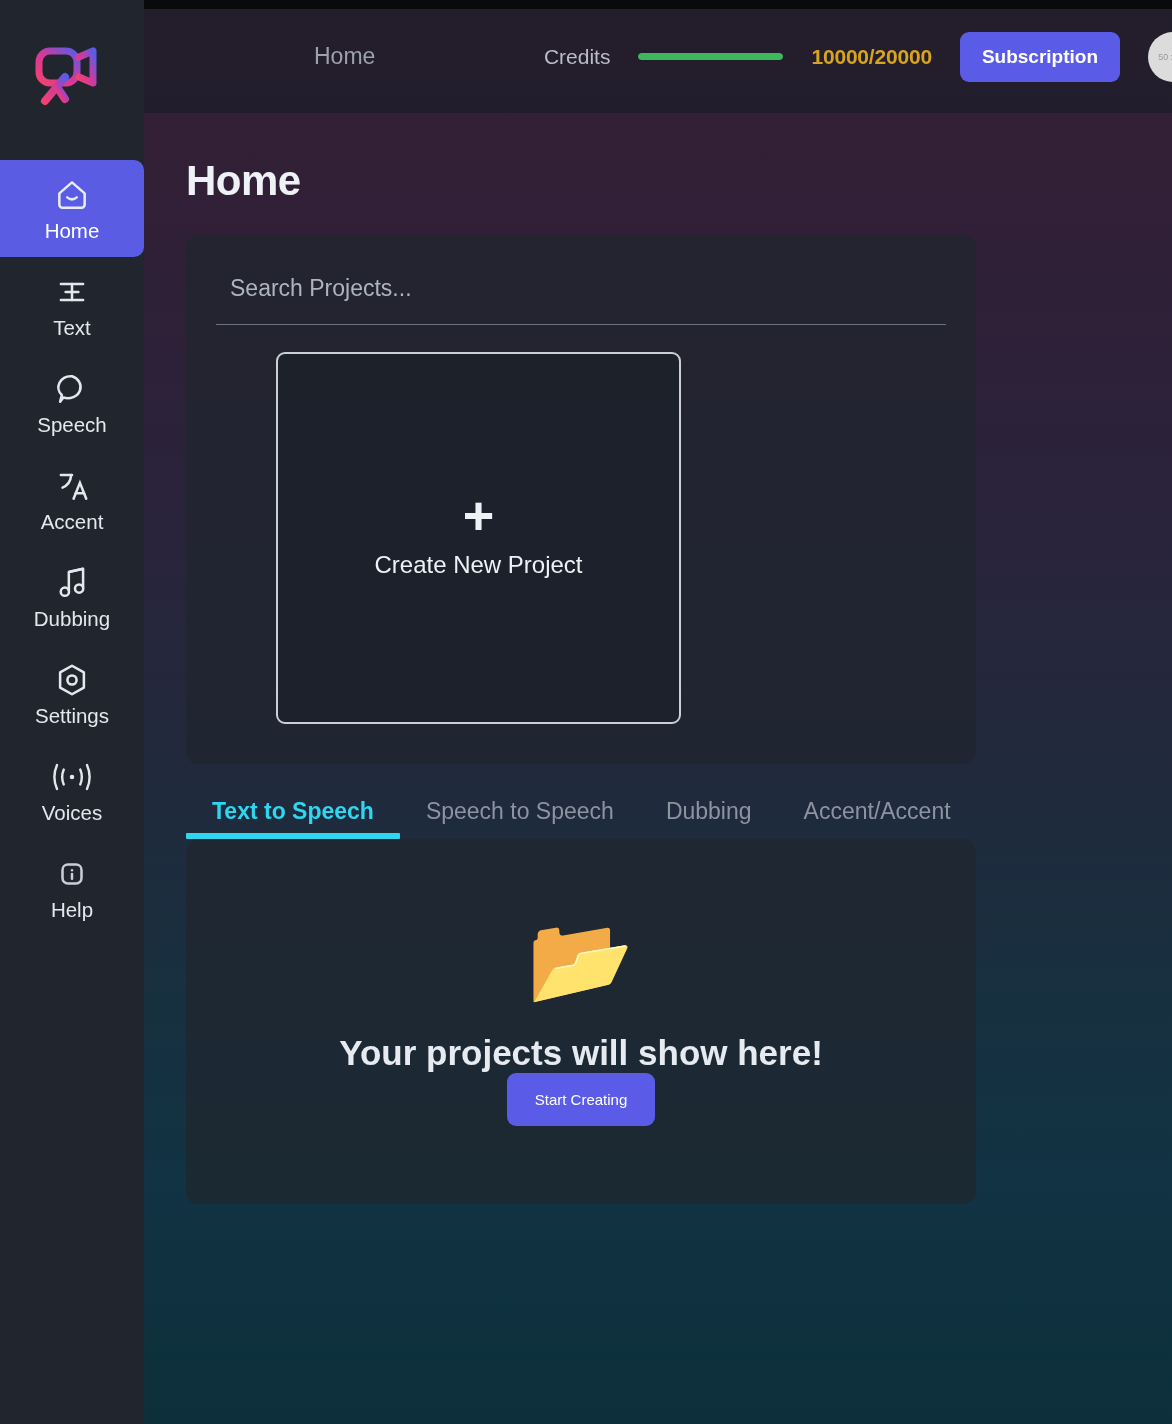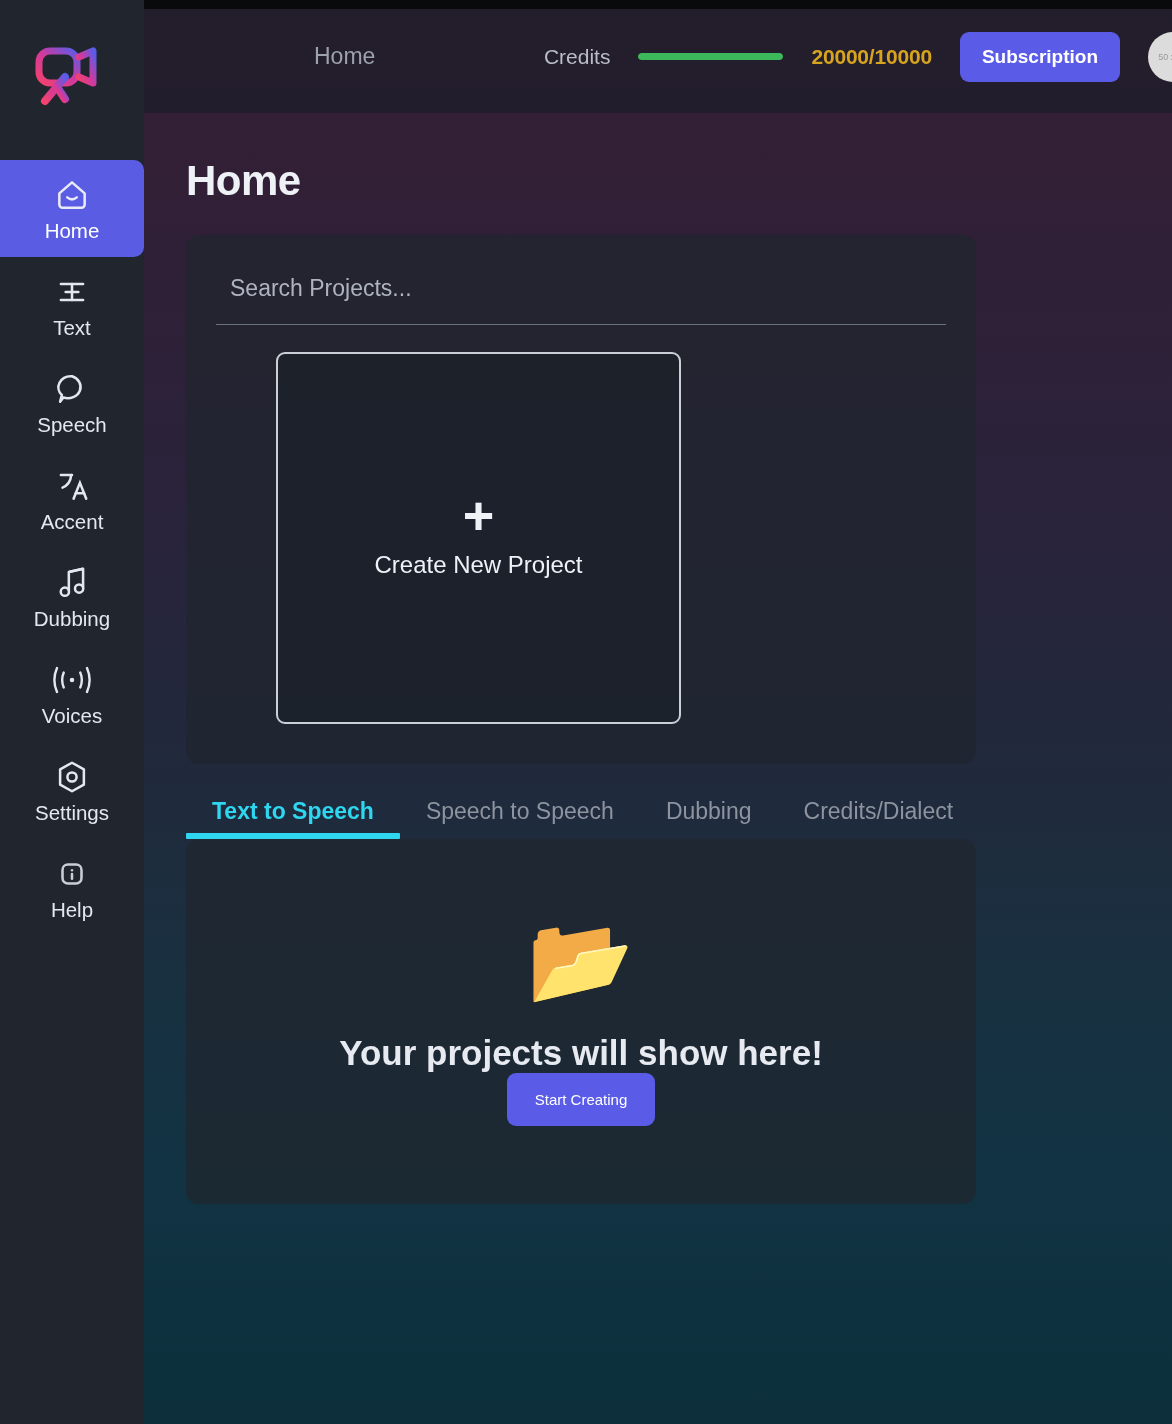--- a/index.html
+++ b/index.html
@@ -239,43 +239,43 @@
             <path d="M10 5 L19 3"></path>
             <circle cx="7.5" cy="17.5" r="2.6"></circle>
             <circle cx="16.5" cy="15.5" r="2.6"></circle>
           </svg>
         </span>
         <span class="nav-label">Dubbing</span>
       </div>
 
       <div class="nav-item">
         <span class="nav-icon">
+          <svg width="38" height="38" viewBox="0 0 24 24" fill="none" stroke="#e4e8ee" stroke-width="1.6">
+            <path d="M12 3 L19.5 7.2 L19.5 16.8 L12 21 L4.5 16.8 L4.5 7.2 Z" stroke-linejoin="round"></path>
+            <circle cx="12" cy="12" r="2.9"></circle>
+          </svg>
+        </span>
+        <span class="nav-label">Settings</span>
+      </div>
+
+      <div class="nav-item">
+        <span class="nav-icon">
           <svg width="42" height="38" viewBox="0 0 28 24" fill="none" stroke="#e4e8ee" stroke-width="1.6" stroke-linecap="round">
             <path d="M4 4 Q0.5 12 4 20"></path>
             <path d="M8.5 7 Q6.4 12 8.5 17"></path>
             <circle cx="14" cy="12" r="1.5" fill="#e4e8ee" stroke="none"></circle>
             <path d="M19.5 7 Q21.6 12 19.5 17"></path>
             <path d="M24 4 Q27.5 12 24 20"></path>
           </svg>
         </span>
         <span class="nav-label">Voices</span>
       </div>
 
       <div class="nav-item">
         <span class="nav-icon">
-          <svg width="38" height="38" viewBox="0 0 24 24" fill="none" stroke="#e4e8ee" stroke-width="1.6">
-            <path d="M12 3 L19.5 7.2 L19.5 16.8 L12 21 L4.5 16.8 L4.5 7.2 Z" stroke-linejoin="round"></path>
-            <circle cx="12" cy="12" r="2.9"></circle>
-          </svg>
-        </span>
-        <span class="nav-label">Settings</span>
-      </div>
-
-      <div class="nav-item">
-        <span class="nav-icon">
           <svg width="38" height="38" viewBox="0 0 24 24" fill="none" stroke="#c9ced8" stroke-width="1.6">
             <rect x="6" y="6" width="12" height="12" rx="3.4"></rect>
             <circle cx="12" cy="9.6" r="0.75" fill="#c9ced8" stroke="none"></circle>
             <path d="M12 12 V15" stroke-linecap="round"></path>
           </svg>
         </span>
         <span class="nav-label">Help</span>
       </div>
 
     </nav>
@@ -284,21 +284,21 @@
   <div class="right">
 
     <header class="header">
       <div class="header-crumb">Home</div>
 
       <div class="header-right">
         <span class="credits-label">Credits</span>
         <div class="credits-bar">
           <div class="credits-bar-fill" style="width: 100%;"></div>
         </div>
-        <span class="credits-count">20000/10000</span>
+        <span class="credits-count">10000/20000</span>
         <button class="subscription-btn">Subscription</button>
         <div class="avatar">50 x 50</div>
       </div>
     </header>
 
     <main class="content">
 
       <h1 class="page-title">Home</h1>
 
       <section class="panel panel-search">
@@ -307,21 +307,21 @@
         <div class="create-card">
           <div class="plus-icon">+</div>
           <div class="create-card-label">Create New Project</div>
         </div>
       </section>
 
       <nav class="tabs">
         <div class="tab active">Text to Speech</div>
         <div class="tab">Speech to Speech</div>
         <div class="tab">Dubbing</div>
-        <div class="tab">Credits/Dialect</div>
+        <div class="tab">Accent/Accent</div>
       </nav>
 
       <section class="panel panel-projects">
         <div class="folder-icon">📂</div>
         <div class="empty-title">Your projects will show here!</div>
         <button class="start-btn">Start Creating</button>
       </section>
 
     </main>
   </div>

